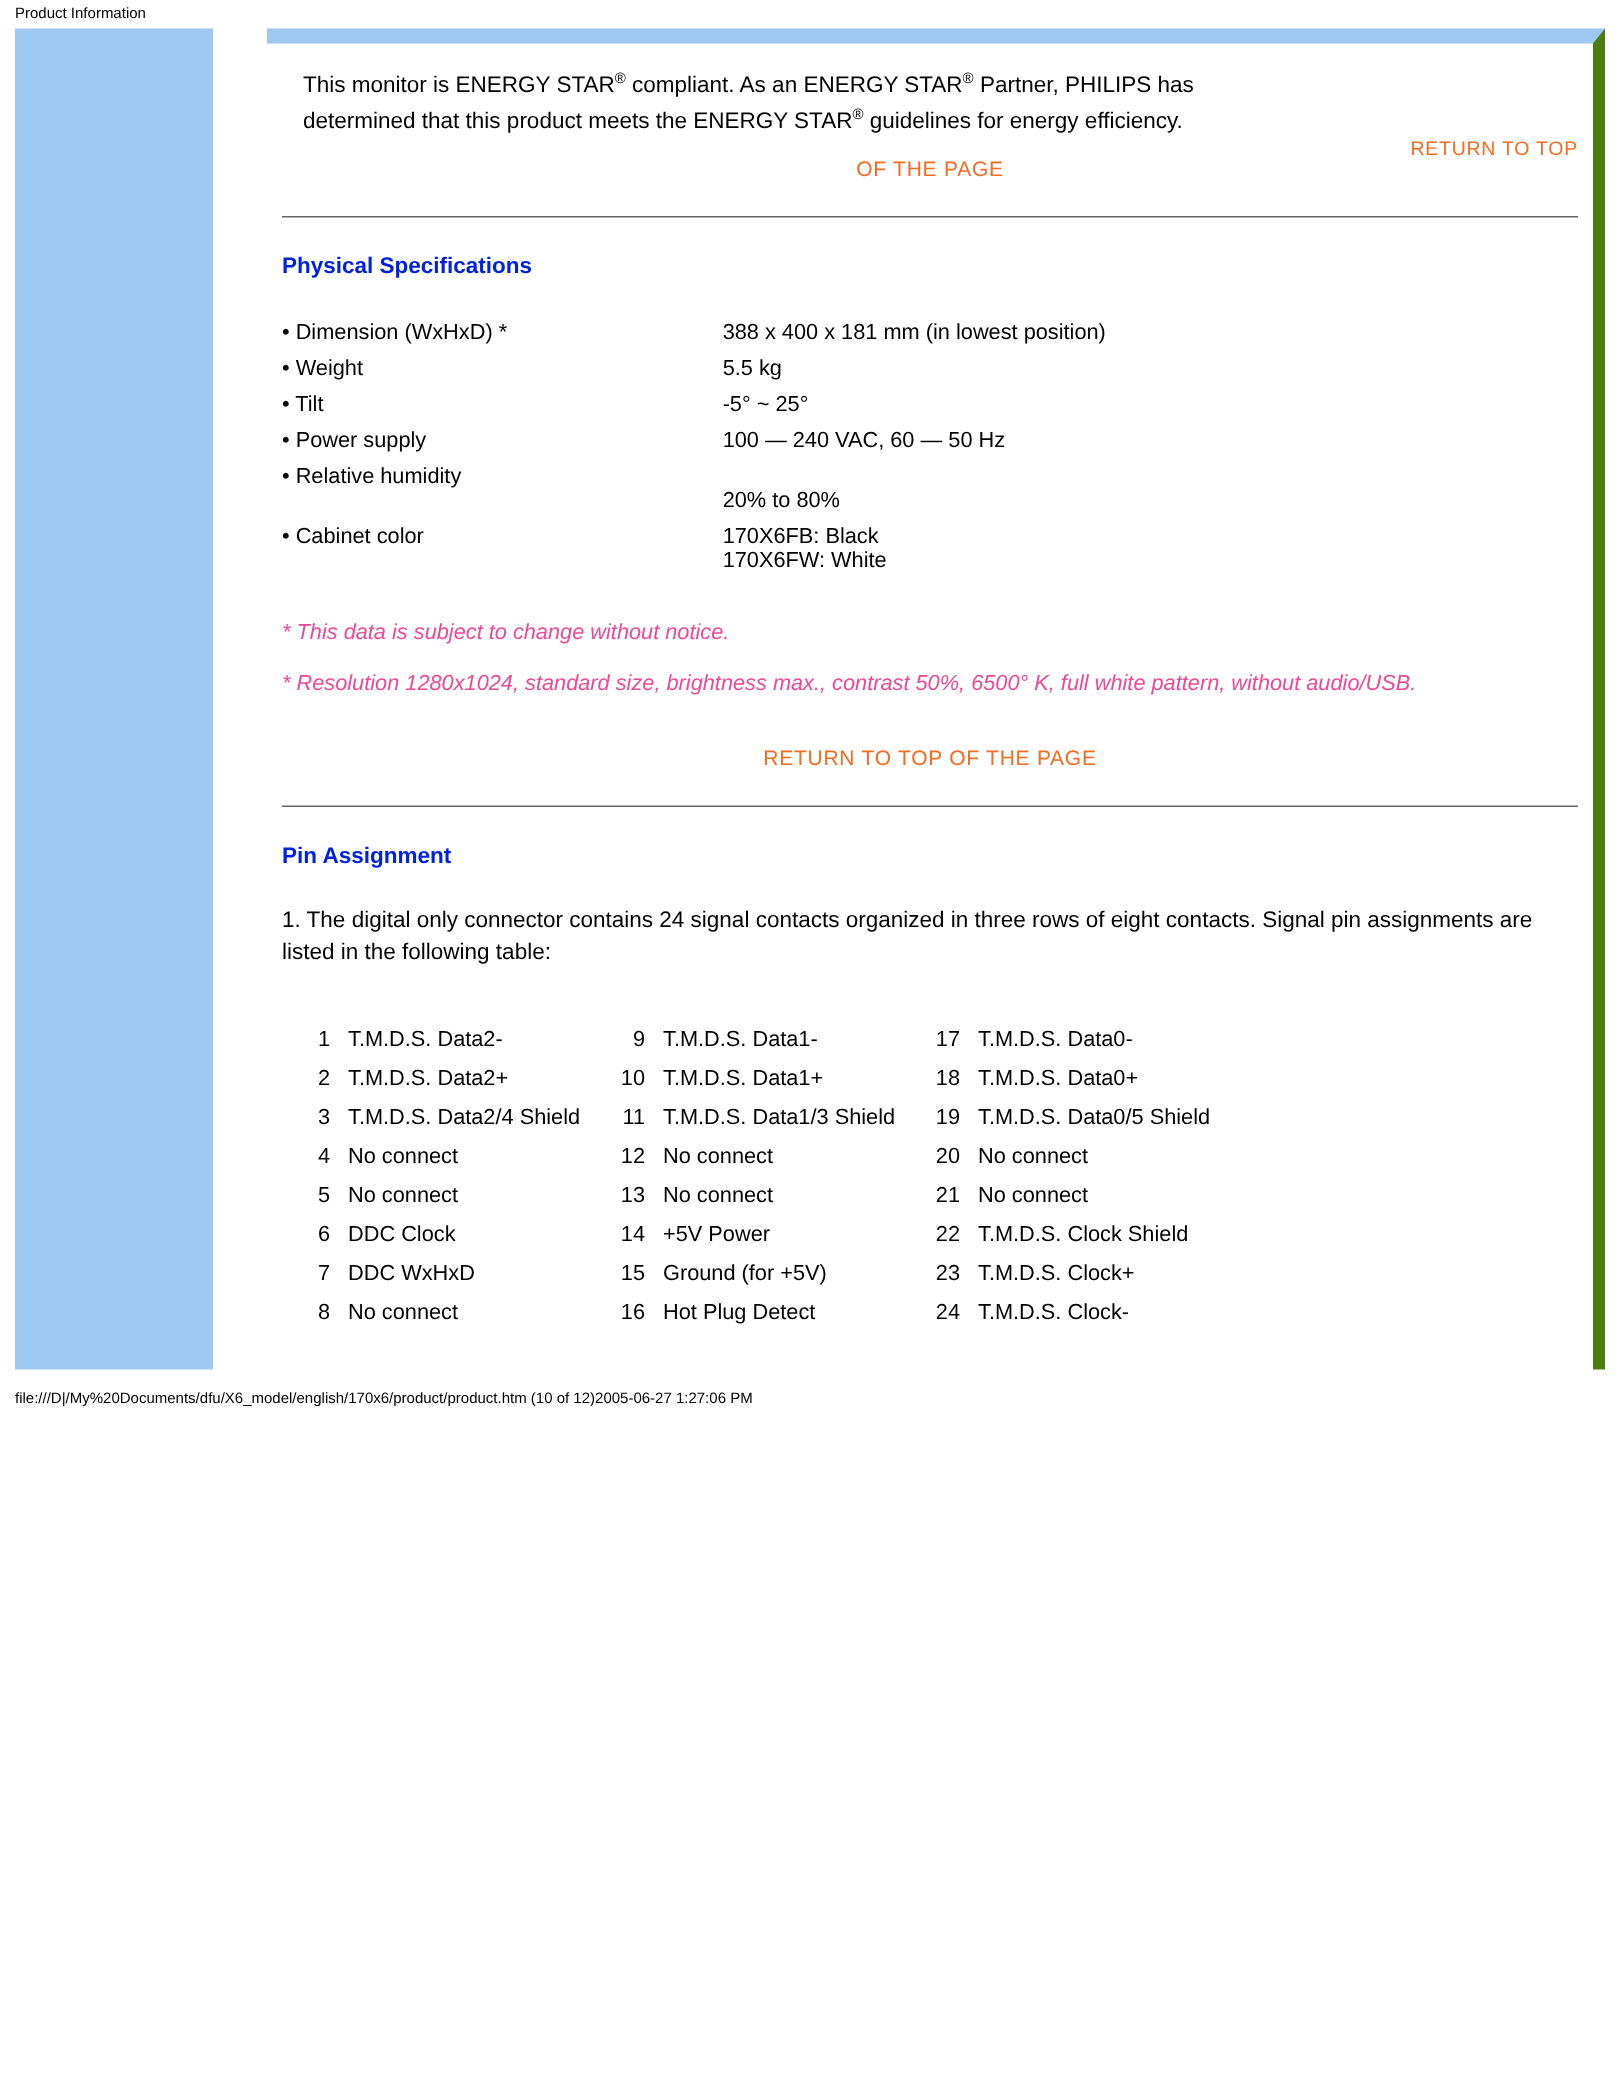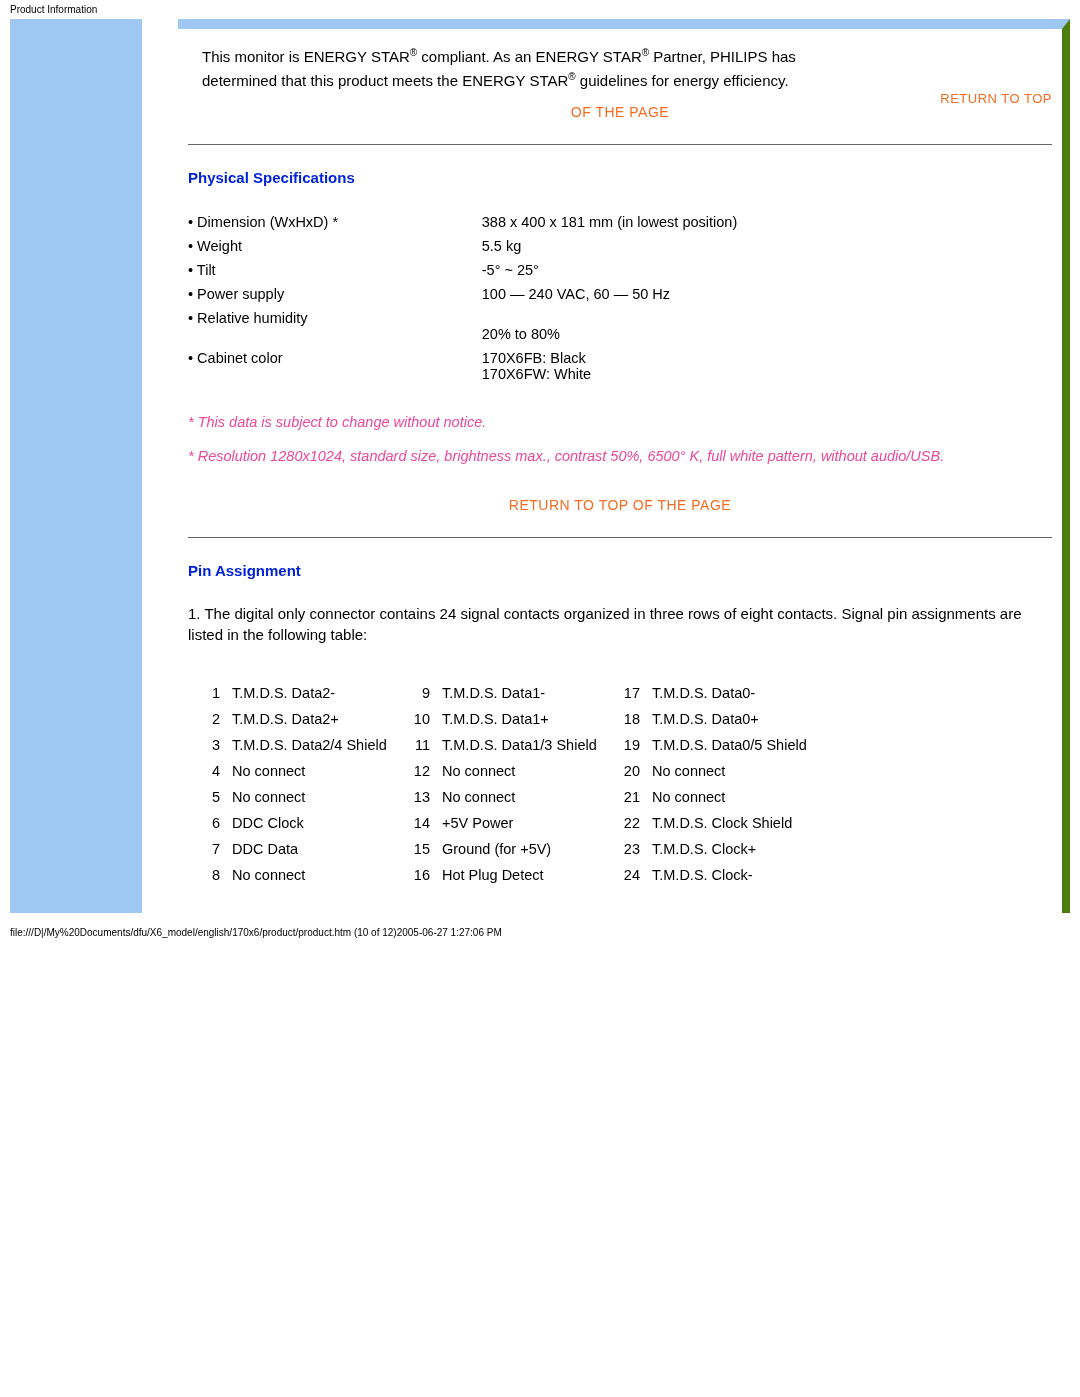--- a/index.html
+++ b/index.html
@@ -219,21 +219,21 @@
           <div>No connect</div>
           <div class="num">21</div>
           <div>No connect</div>
           <div class="num">6</div>
           <div>DDC Clock</div>
           <div class="num">14</div>
           <div>+5V Power</div>
           <div class="num">22</div>
           <div>T.M.D.S. Clock Shield</div>
           <div class="num">7</div>
-          <div>DDC Data</div>
+          <div>DDC WxHxD</div>
           <div class="num">15</div>
           <div>Ground (for +5V)</div>
           <div class="num">23</div>
           <div>T.M.D.S. Clock+</div>
           <div class="num">8</div>
           <div>No connect</div>
           <div class="num">16</div>
           <div>Hot Plug Detect</div>
           <div class="num">24</div>
           <div>T.M.D.S. Clock-</div>

